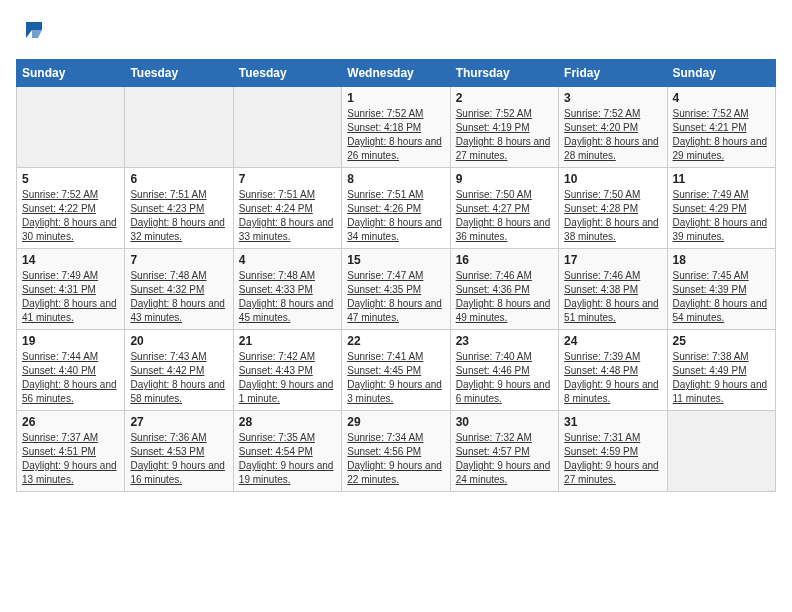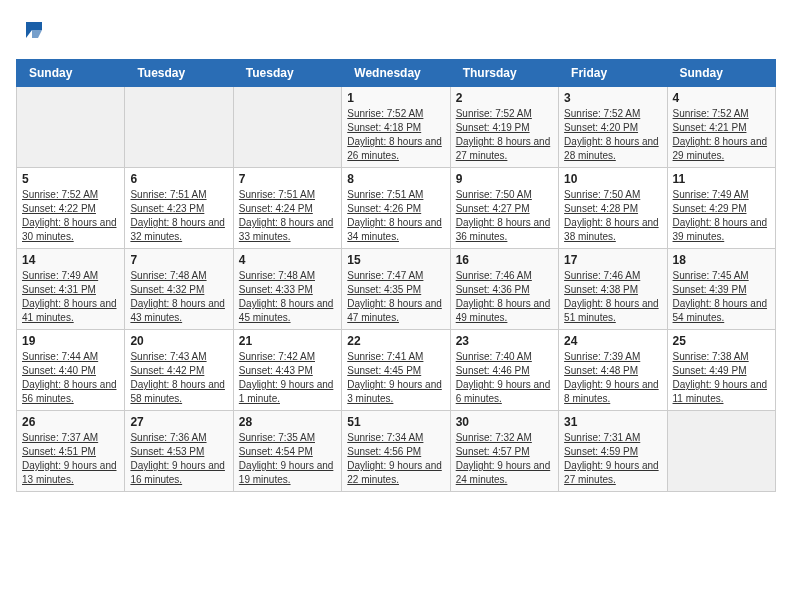--- a/index.html
+++ b/index.html
@@ -51,21 +51,21 @@
     }
     table {
       width: 100%;
       border-collapse: collapse;
       font-size: 11px;
     }
     thead th {
       background-color: #2a6db5;
       color: #fff;
       text-align: left;
-      padding: 6px 12px;
+      padding: 6px 5px;
       font-size: 12px;
       font-weight: bold;
       border: 1px solid #2a6db5;
     }
     tbody td {
       border: 1px solid #ccc;
       vertical-align: top;
       padding: 4px 5px;
       height: 80px;
       width: calc(100% / 7);
@@ -188,21 +188,21 @@
         <td><span class="day-number">25</span>
         <span class="cell-text">Sunrise: 7:38 AM<br>Sunset: 4:49 PM<br>Daylight: 9 hours and 11 minutes.</span></td>
       </tr>
       <tr>
         <td><span class="day-number">26</span>
         <span class="cell-text">Sunrise: 7:37 AM<br>Sunset: 4:51 PM<br>Daylight: 9 hours and 13 minutes.</span></td>
         <td><span class="day-number">27</span>
         <span class="cell-text">Sunrise: 7:36 AM<br>Sunset: 4:53 PM<br>Daylight: 9 hours and 16 minutes.</span></td>
         <td><span class="day-number">28</span>
         <span class="cell-text">Sunrise: 7:35 AM<br>Sunset: 4:54 PM<br>Daylight: 9 hours and 19 minutes.</span></td>
-        <td><span class="day-number">51</span>
+        <td><span class="day-number">29</span>
         <span class="cell-text">Sunrise: 7:34 AM<br>Sunset: 4:56 PM<br>Daylight: 9 hours and 22 minutes.</span></td>
         <td><span class="day-number">30</span>
         <span class="cell-text">Sunrise: 7:32 AM<br>Sunset: 4:57 PM<br>Daylight: 9 hours and 24 minutes.</span></td>
         <td><span class="day-number">31</span>
         <span class="cell-text">Sunrise: 7:31 AM<br>Sunset: 4:59 PM<br>Daylight: 9 hours and 27 minutes.</span></td>
         <td class="empty-cell"></td>
       </tr>
     </tbody>
 </table>
 

